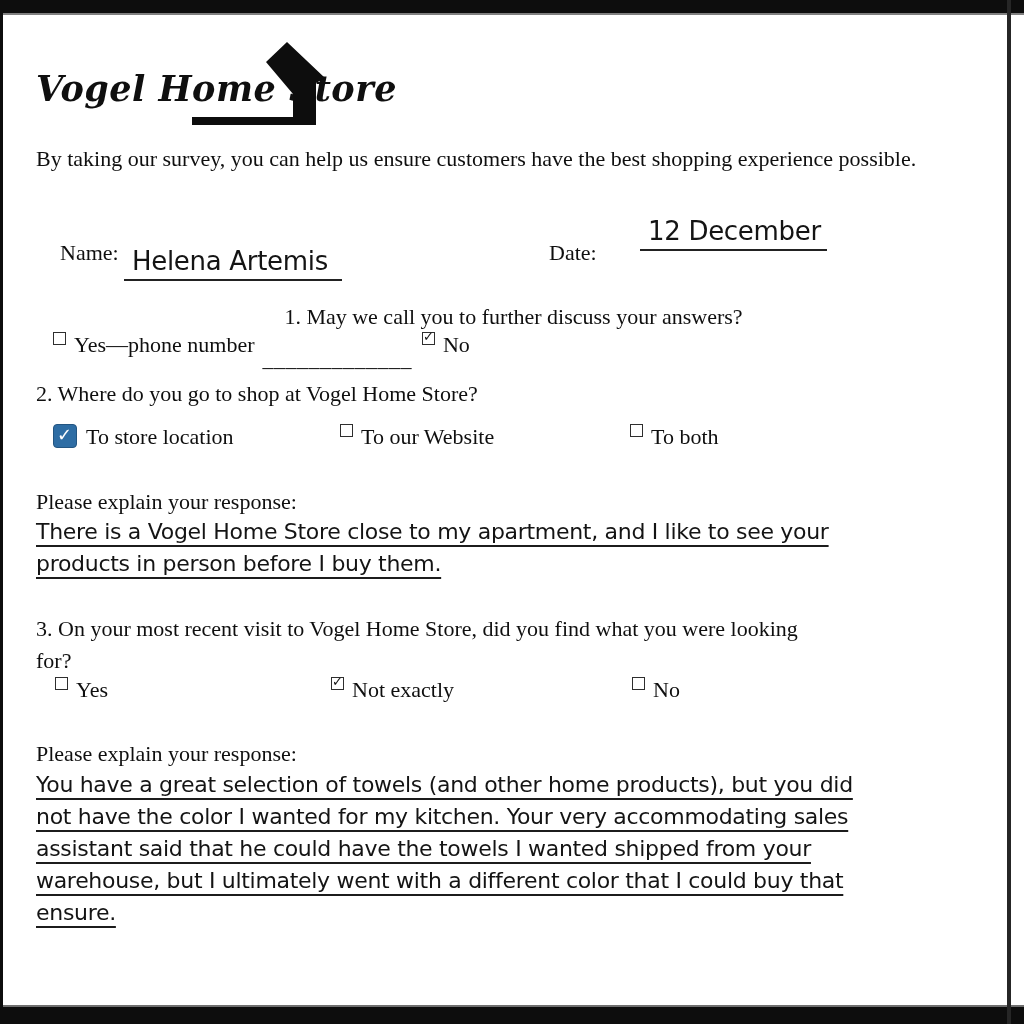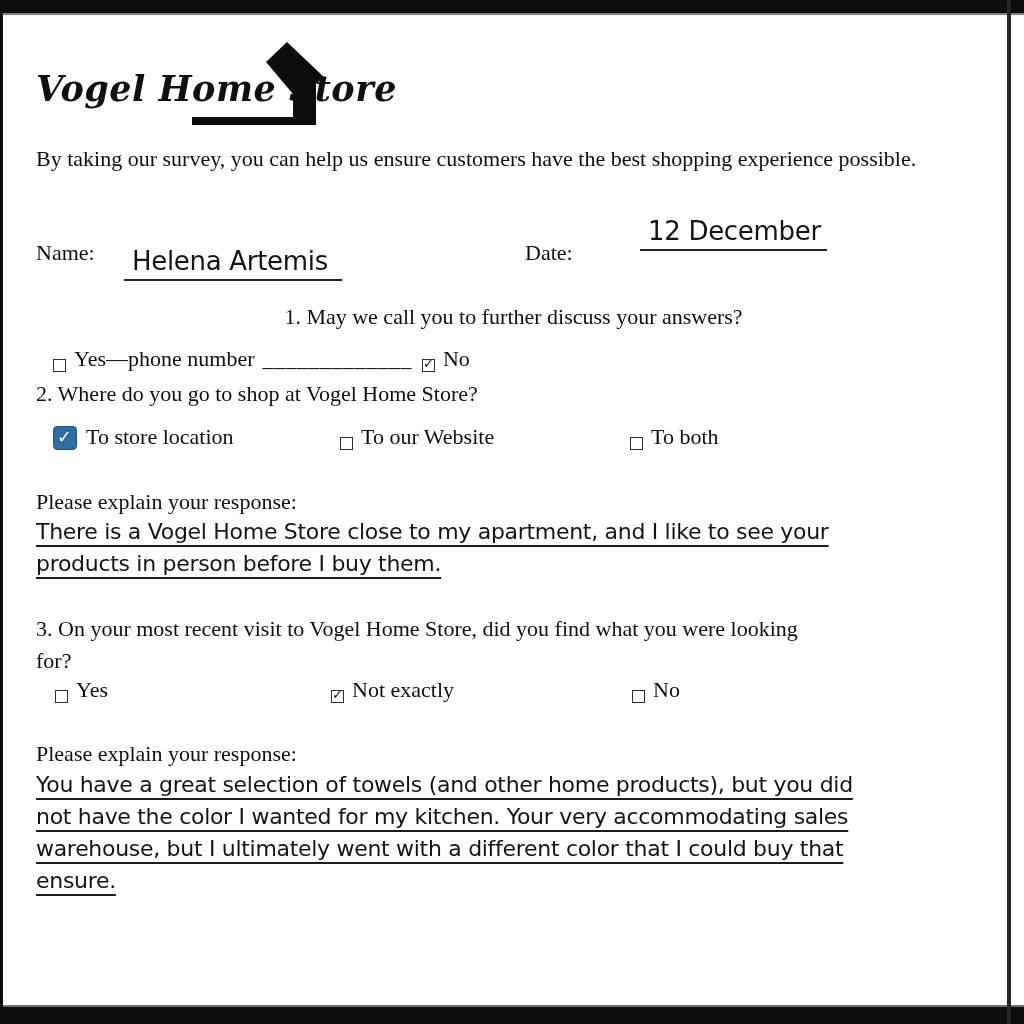--- a/index.html
+++ b/index.html
@@ -15,37 +15,37 @@
 
   .serif { font-family:"Liberation Serif","DejaVu Serif",serif; font-size:22px; color:#0f0f0f; }
   .hand  { font-family:"DejaVu Sans","Liberation Sans",sans-serif; font-size:22px; color:#141414; letter-spacing:-0.3px; }
 
   .logo-text { position:absolute; left:36px; top:68px; font-family:"DejaVu Serif","Liberation Serif",serif;
                font-style:italic; font-weight:bold; font-size:35px; letter-spacing:0.5px; color:#0f0f0f; }
   .logo-icon { position:absolute; left:185px; top:35px; }
 
   .intro { position:absolute; left:36px; top:143px; width:960px; line-height:31px; }
 
-  .field-label { position:absolute; }
+  .field-label { position:absolute;margin-left:24px; }
   .lbl-name { left:36px;  top:240px; }
   .lbl-date { left:525px; top:240px; }
   .fill-field { position:absolute; border-bottom:2.5px solid #222; font-size:26px; padding:0 6px 3px 8px; white-space:nowrap; }
   .fld-name { left:124px; top:219px; min-width:218px;margin-top:27px; }
   .fld-date { left:640px; top:216px; min-width:172px; }
 
   .q-text { position:absolute; left:36px; width:955px; line-height:32px; }
   .q1-text { top:301px;text-align:center; }
   .q2-text { top:378px; }
   .q3-text { top:613px; }
 
   .opt-row { position:absolute; left:0; top:0; width:1010px; height:30px; }
   .row-q1 { top:332px; }
   .row-q2 { top:424px; }
   .row-q3 { top:677px; }
-  .opt { position:absolute; display:inline-flex; align-items:flex-end; white-space:nowrap; }
+  .opt { position:absolute; display:inline-flex; align-items:flex-start; white-space:nowrap; }
 
   .cb { display:inline-block; position:relative; width:13px; height:13px; border:1.5px solid #2e2e2e;
         background:#fff; margin-right:8px; flex:0 0 auto; }
   .cb .mark { position:absolute; left:0px; top:-4px; font-family:"DejaVu Sans",sans-serif;
               font-size:13px; color:#111; }
   .bigcb { display:inline-block; position:relative; width:24px; height:24px; border-radius:4px;
            background:#2e6da4; border:1px solid #235581; margin-right:9px; flex:0 0 auto; }
   .bigcb .mark { position:absolute; left:3px; top:-1px; color:#fff; font-weight:bold;
                  font-size:18px; font-family:"DejaVu Sans",sans-serif; }
   .blank { letter-spacing:0.5px; margin:14px 10px 0 8px; }
@@ -140,17 +140,18 @@
     <span class="opt serif" style="left:632px;">
       <span class="cb"></span>
       <span>No</span>
     </span>
   </div>
 
   <p class="serif explain-label exp2">Please explain your response:</p>
   <div class="hand hand-para para2">
     <span class="hline"><span>You have a great selection of towels (and other home products), but you did</span></span>
     <span class="hline"><span>not have the color I wanted for my kitchen. Your very accommodating sales</span></span>
+    <span class="hline"><span>assistant said that he could have the towels I wanted shipped from your</span></span>
     <span class="hline"><span>warehouse, but I ultimately went with a different color that I could buy that</span></span>
     <span class="hline"><span>ensure.</span></span>
   </div>
 
 </div>
 
 </body></html>

